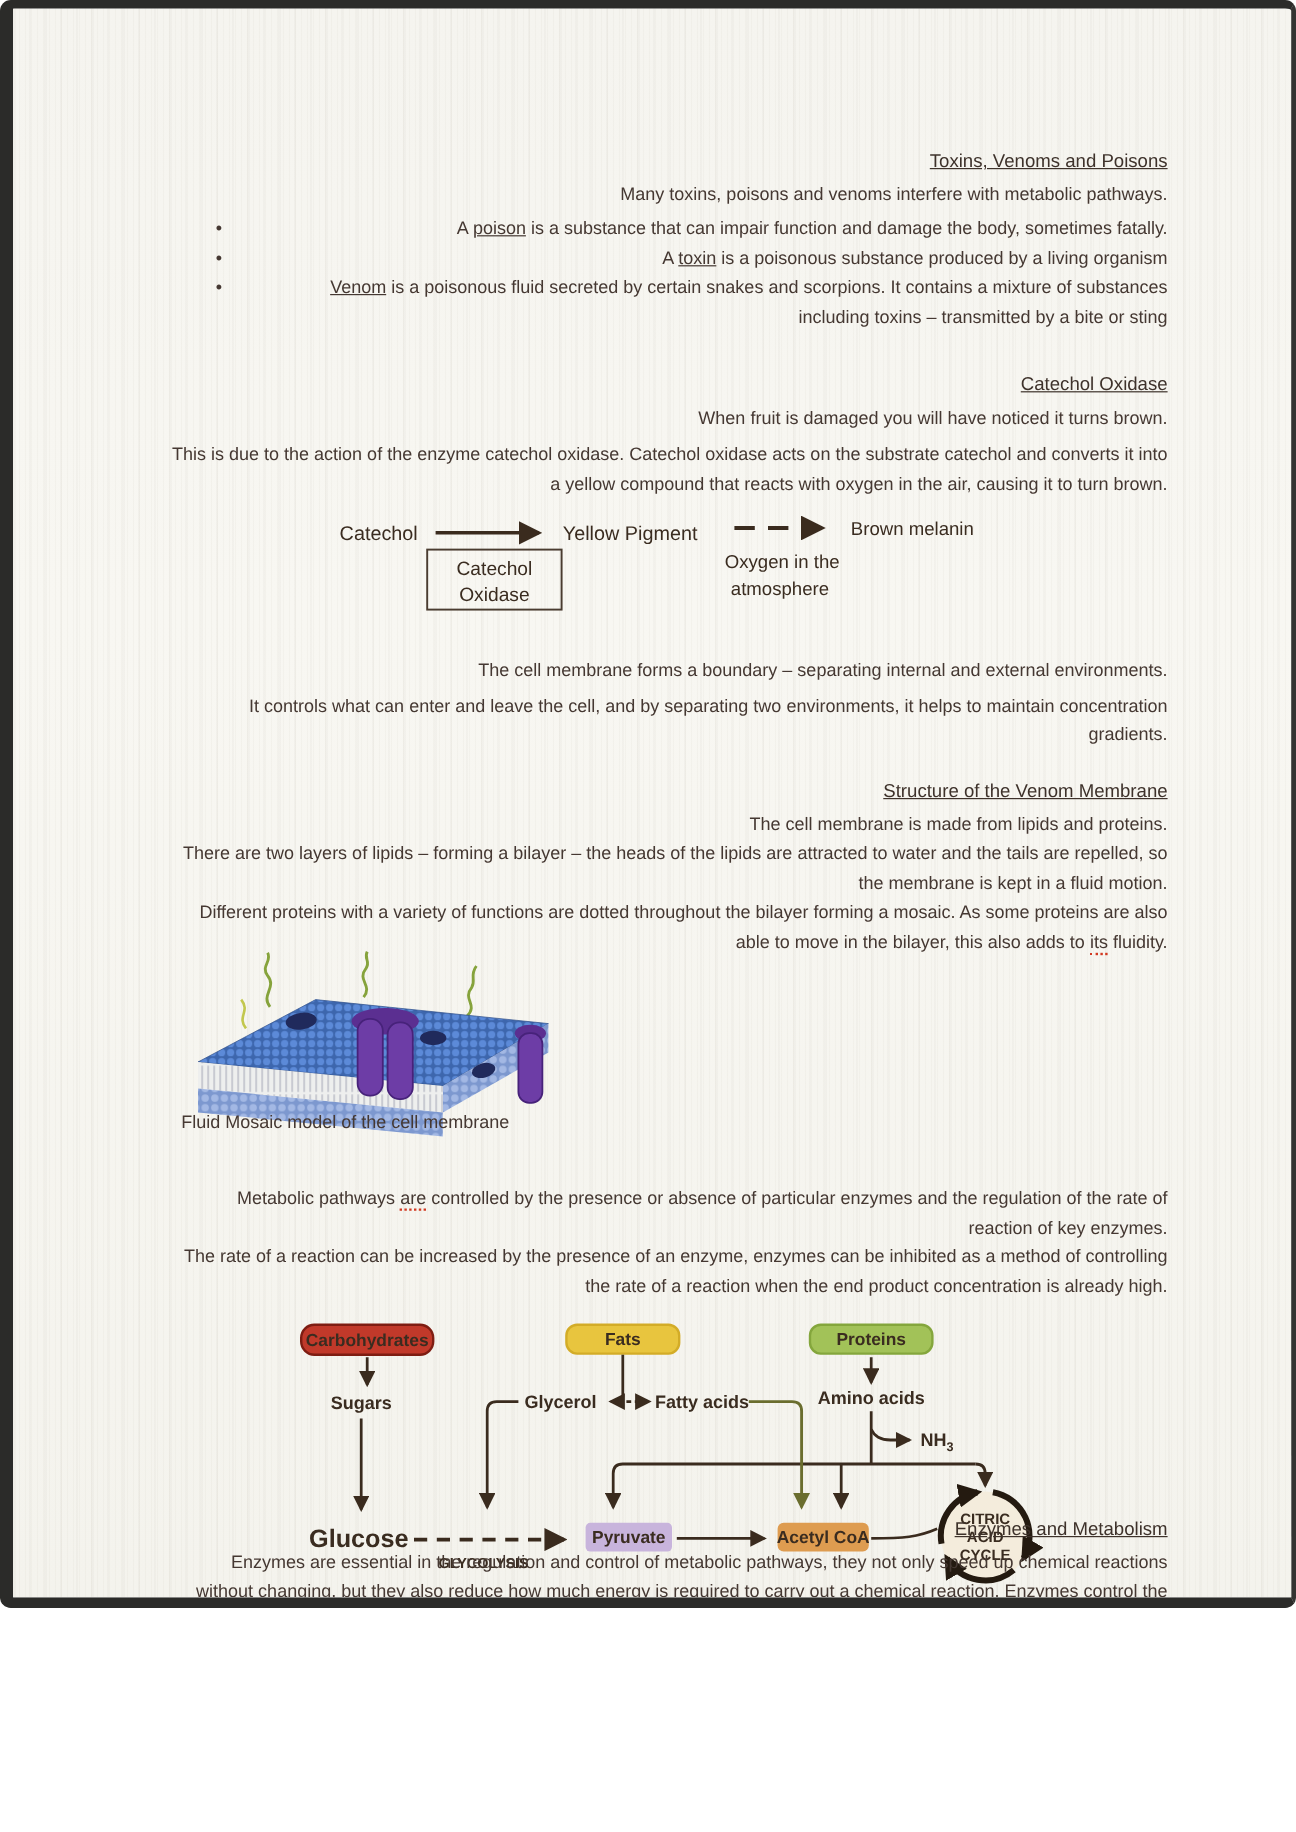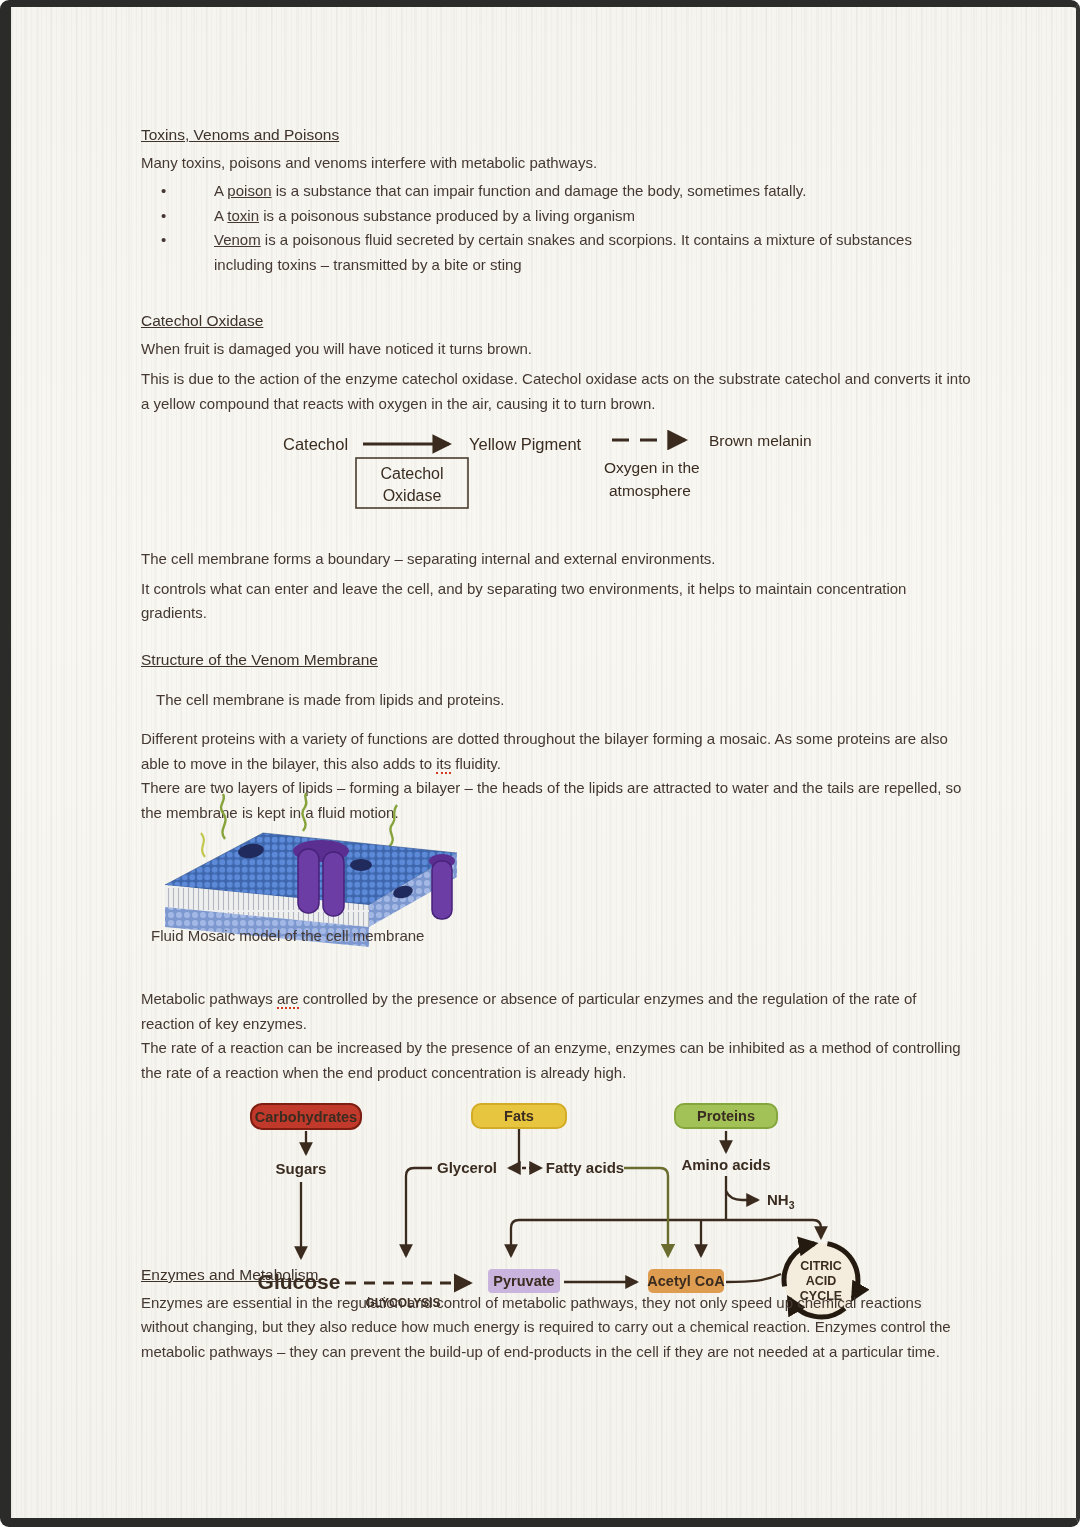--- a/index.html
+++ b/index.html
@@ -1,31 +1,32 @@
 <!DOCTYPE html>
 <html><head>
 <meta charset="utf-8">
 <style>
   html,body{margin:0;padding:0;background:#ffffff;}
   .page{
     position:relative;
-    width:1080px;height:1527px;
+    width:1080px;height:1340px;
     box-sizing:border-box;
     font-family:"Liberation Sans","DejaVu Sans",sans-serif;
     color:#453832;
     border-left:11px solid #2b2b29;
     border-top:7px solid #2b2b29;
     border-right:4px solid #343432;
     border-bottom:9px solid #2b2b29;
     border-radius:9px;
     background:
       repeating-linear-gradient(90deg, rgba(150,140,115,0.05) 0 1px, rgba(0,0,0,0) 1px 5px),
       repeating-linear-gradient(90deg, rgba(110,100,85,0.04) 0 2px, rgba(0,0,0,0) 2px 13px),
       linear-gradient(180deg,#f5f4ef 0%,#f8f7f2 38%,#f4f3ed 100%);
     overflow:hidden;
+    text-align:right;
   }
   .sec{position:absolute;left:130px;width:832px;font-size:15px;line-height:24.5px;}
   .heading{
     font-size:15.5px;
     text-decoration:underline;
     margin:0 0 3px 0;
     color:#3e322b;
   }
   .para{margin:0 0 4px 0;}
   .u{text-decoration:underline;}
@@ -89,23 +90,23 @@
     <text x="598" y="76" font-size="15.5">atmosphere</text>
   </svg>
 
   <div class="sec" style="top:540px">
     <div class="para" style="margin-bottom:5px">The cell membrane forms a boundary – separating internal and external environments.</div>
     <div class="para">It controls what can enter and leave the cell, and by separating two environments, it helps to maintain concentration gradients.</div>
   </div>
 
   <div class="sec" style="top:641px">
     <div class="heading">Structure of the Venom Membrane</div>
-    <div class="para" style="margin:15px">The cell membrane is made from lipids and proteins.</div>
+    <div class="para" style="margin:0">The cell membrane is made from lipids and proteins.</div>
+    <div class="para" style="margin:0">There are two layers of lipids – forming a bilayer – the heads of the lipids are attracted to water and the tails are repelled, so the membrane is kept in a fluid motion.</div>
     <div class="para" style="margin:0"><span>Different proteins with a variety of functions are dotted throughout the bilayer forming a mosaic. As some proteins are also able to move in the bilayer, this also adds to </span><span class="markred">its</span><span> fluidity.</span></div>
-    <div class="para" style="margin:0">There are two layers of lipids – forming a bilayer – the heads of the lipids are attracted to water and the tails are repelled, so the membrane is kept in a fluid motion.</div>
   </div>
 
   <svg class="svg-membrane" width="322" height="158" viewBox="0 0 322 158">
     <defs>
       <pattern id="dotA" width="7.5" height="7.5" patternUnits="userSpaceOnUse">
         <rect width="7.5" height="7.5" fill="#3d66ad"></rect>
           <circle cx="3.7" cy="3.7" r="3" fill="#5c8ad8"></circle>
       </pattern>
       <pattern id="dotB" width="8" height="8" patternUnits="userSpaceOnUse">
         <rect width="8" height="8" fill="#7d98cf"></rect>

